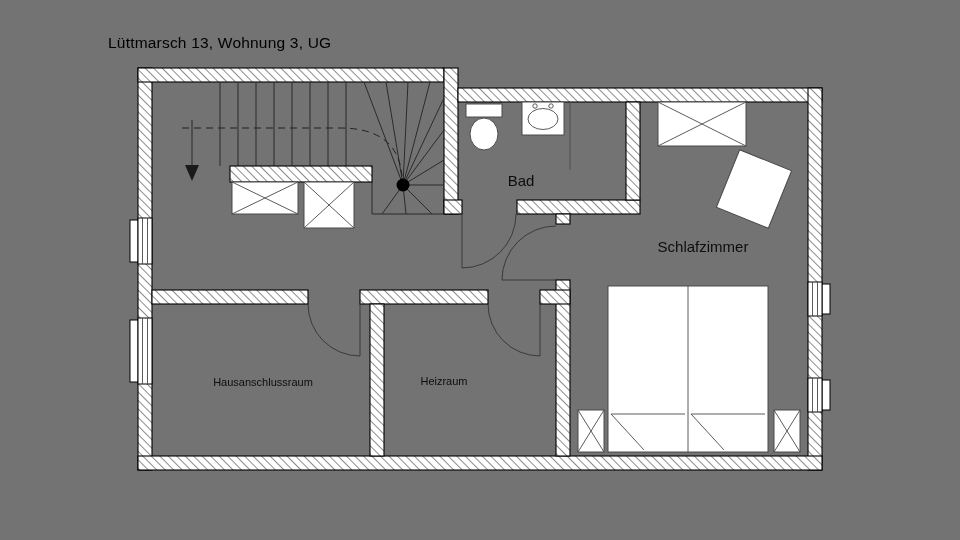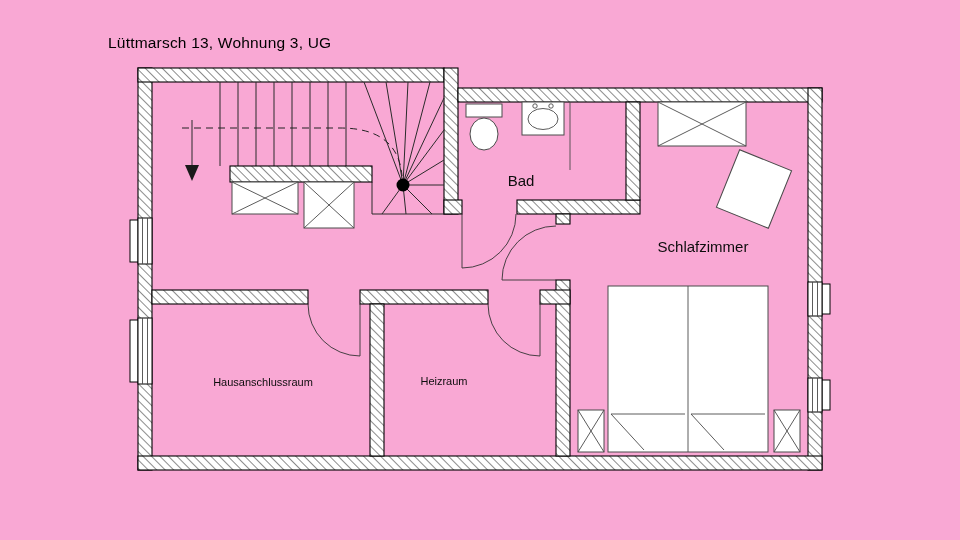--- a/index.html
+++ b/index.html
@@ -1,16 +1,16 @@
 <!DOCTYPE html>
 <html><head>
 <meta charset="utf-8">
 <style>
   html,body{margin:0;padding:0;background:#ffffff;}
-  .canvas{position:relative;width:960px;height:540px;background:#f9a8d4;overflow:hidden;
+  .canvas{position:relative;width:960px;height:540px;background:#737373;overflow:hidden;
           font-family:"Liberation Sans",sans-serif;text-decoration:underline;}
   .title{position:absolute;left:108px;top:34px;font-size:15.5px;color:#000;letter-spacing:.2px;}
   svg{position:absolute;left:0;top:0;}
   .wall{fill:url(#hatch);stroke:#000;stroke-width:1.1;}
   .ln{stroke:#2b2b2b;stroke-width:1;fill:none;}
   .thin{stroke:#4a4a4a;stroke-width:.9;fill:none;}
   .furn{stroke:#4a4a4a;stroke-width:1;fill:#ffffff;}
   .white{fill:#ffffff;stroke:#000;stroke-width:1;}
   .dash{stroke:#222;stroke-width:1;fill:none;stroke-dasharray:7 5;}
   .arc{stroke:#333;stroke-width:.9;fill:none;}

